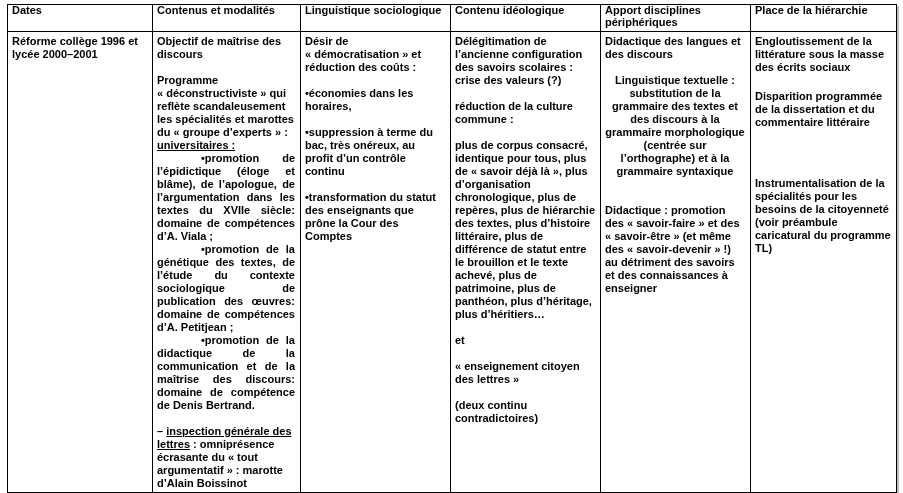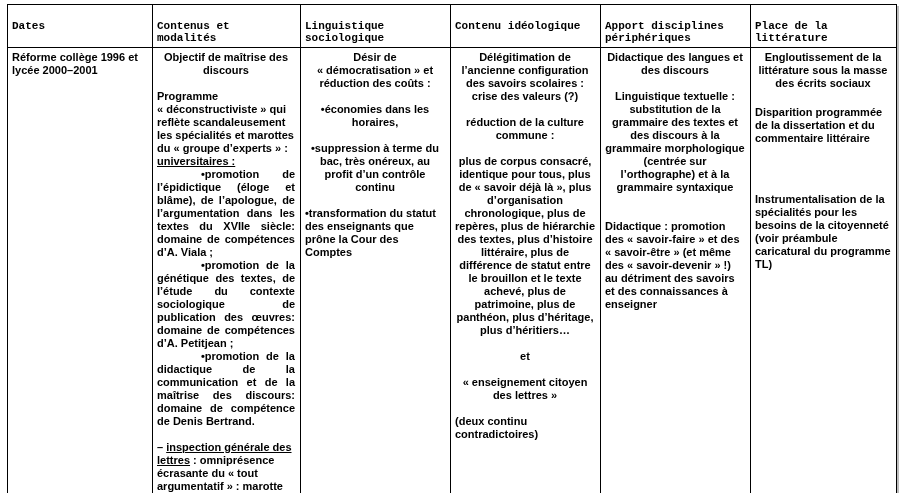--- a/index.html
+++ b/index.html
@@ -30,25 +30,24 @@
     font-size: 11px;
     line-height: 13px;
     text-align: left;
     font-weight: bold;
     overflow: hidden;
     word-wrap: break-word;
   }
   .doc-table th {
     line-height: 11.5px;
     height: 24px;
-    padding-top: 16px;
-    font-family: Liberation Mono, monospace;
+    padding-top: 0;
   }
   .body-row td { height: 449px; padding-top: 3px; }
-  .p  { margin: 0 0 13px 0; text-align: center; }
+  .p  { margin: 0 0 13px 0; }
   .p0 { margin: 0; }
   .gap2 { margin: 0 0 26px 0; text-align: center; }
   .gap4 { margin: 16px 0 48px 0; }
   .just { text-align: justify; text-indent: 44px; }
   .u { text-decoration: underline; }
 </style>
 </head>
 <body>
 
 <table class="doc-table">
@@ -60,21 +59,21 @@
     <col style="width:150px">
     <col style="width:146px">
   </colgroup>
   <thead>
     <tr>
       <th>Dates</th>
       <th>Contenus et modalités</th>
       <th>Linguistique sociologique</th>
       <th>Contenu idéologique</th>
       <th>Apport disciplines périphériques</th>
-      <th>Place de la littérature</th>
+      <th>Place de la hiérarchie</th>
     </tr>
   </thead>
   <tbody>
     <tr class="body-row">
 
       <td>
         <div class="p0">Réforme collège 1996 et lycée 2000–2001</div>
       </td>
 
       <td>

